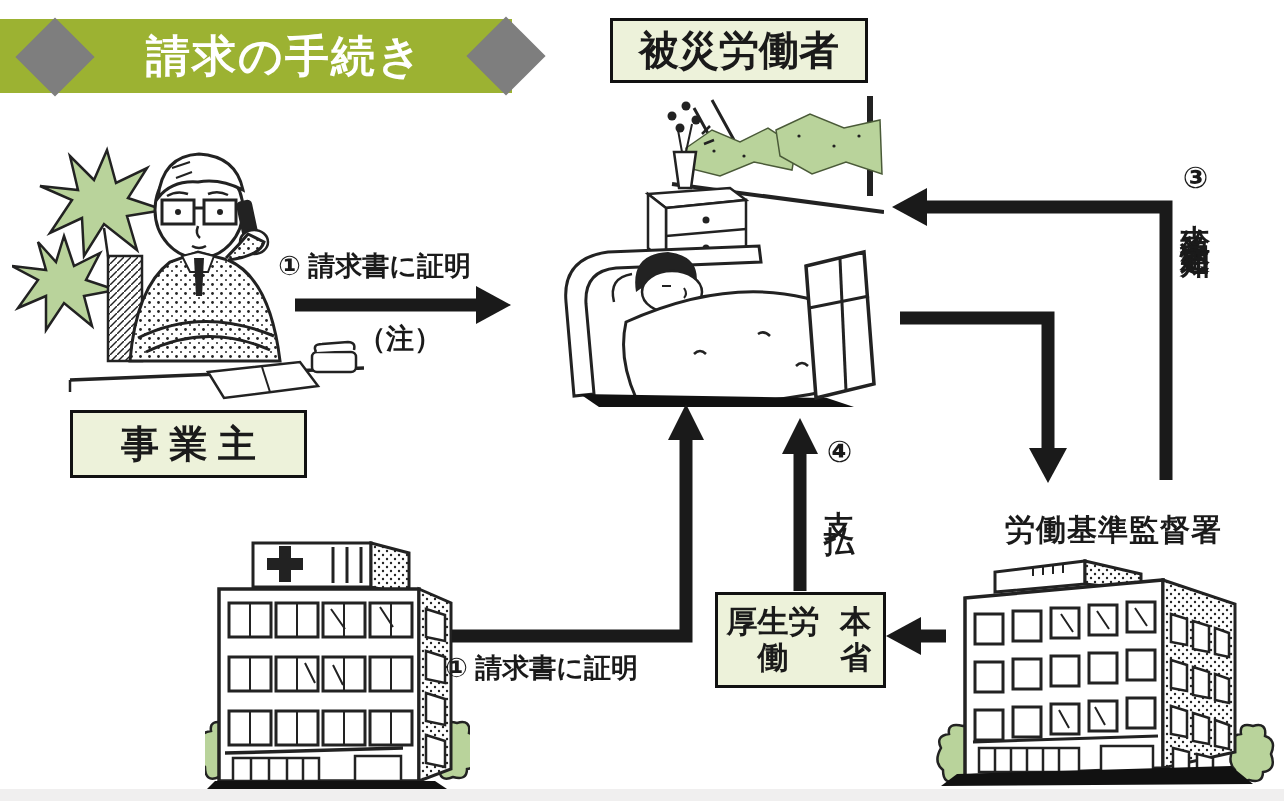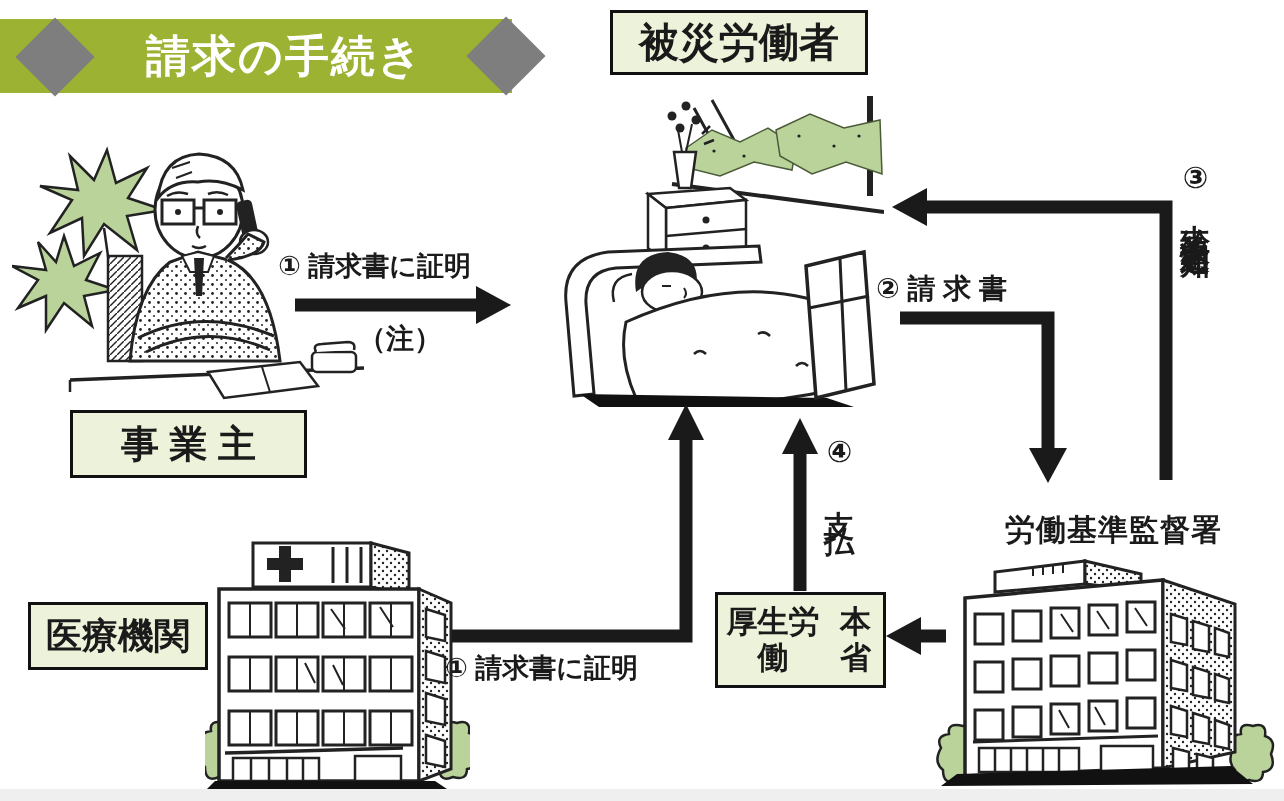--- a/index.html
+++ b/index.html
@@ -11,21 +11,21 @@
   
   .banner{left:0;top:19px;width:512px;height:74px;background:var(--banner-green);}
   .diamond{width:56px;height:56px;background:var(--diamond-gray);transform:rotate(45deg);}
   .diamond.left{left:27px;top:29px;}
   .diamond.right{left:478px;top:28px;}
   .title-text{left:146px;top:27px;width:330px;font-size:44px;font-weight:bold;color:#fff;
     letter-spacing:2px;white-space:nowrap;}
   
   .nodebox{background:var(--box-fill);border:3px solid #111;display:flex;align-items:center;
     justify-content:center;font-weight:bold;box-sizing:border-box;}
-  .worker-box{left:610px;top:10px;width:258px;height:65px;font-size:40px;}
+  .worker-box{left:610px;top:18px;width:258px;height:65px;font-size:40px;}
   .employer-box{left:70px;top:410px;width:237px;height:68px;font-size:38px;}
   .medical-box{left:28px;top:602px;width:180px;height:68px;font-size:36px;}
   .ministry-box{left:715px;top:592px;width:171px;height:96px;font-size:31px;line-height:1.15;
     text-align:center;flex-direction:row;}
   .office-label{left:978px;top:510px;width:244px;font-size:30px;font-weight:bold;
     letter-spacing:1px;white-space:nowrap;text-align:right;}
   
   .alabel{font-weight:600;white-space:nowrap;}
   .a1-label{left:278px;top:248px;font-size:27px;}
   .a1-note{left:358px;top:320px;font-size:28px;}
@@ -65,23 +65,20 @@
   <div class="abs banner"></div>
   <div class="abs diamond left"></div>
   <div class="abs diamond right"></div>
   <div class="abs title-text">請求の手続き</div>
 
   <div class="abs nodebox worker-box">
     <span>被災労働者</span>
   </div>
   <div class="abs nodebox employer-box">
     <span>事 業 主</span>
-  </div>
-  <div class="abs nodebox medical-box">
-    <span>医療機関</span>
   </div>
   <div class="abs nodebox ministry-box">
     <span>厚生労働</span>
     <span>本省</span>
   </div>
   <div class="abs office-label">労働基準監督署</div>
 
   <svg class="abs" style="left:12px;top:138px" width="352" height="272" viewBox="0 0 352 272">
     <polygon points="95,12 104,45 135,30 116,60 152,72 115,78 125,112 92,86 72,118 70,80 38,95 60,62 28,48 66,52 58,18 82,42" fill="var(--foliage)" stroke="#222" stroke-width="2.5"></polygon>
     <polygon points="52,98 62,128 88,115 74,142 104,152 72,158 80,188 52,165 34,192 34,158 6,170 26,142 0,128 34,132 26,104 44,124" fill="var(--foliage)" stroke="#222" stroke-width="2.5"></polygon>
@@ -279,19 +276,18 @@
       <polygon points="1048,483 1029,448 1067,448"></polygon>
       <polygon points="892,207 927,188 927,226"></polygon>
       <polygon points="800,418 782,454 818,454"></polygon>
       <polygon points="686,404 668,440 704,440"></polygon>
       <polygon points="886,636 921,617 921,655"></polygon>
     </g>
   </svg>
 
   <div class="abs alabel a1-label">① 請求書に証明</div>
   <div class="abs alabel a1-note">（注）</div>
-  <div class="abs alabel a2-label">② 請 求 書</div>
   <div class="abs alabel a3-label">③支給決定通知</div>
   <div class="abs alabel a4-label">④支払</div>
   <div class="abs alabel a5-label">① 請求書に証明</div>
 
   <div class="abs bottom-strip"></div>
 </div>
 
 </body></html>

